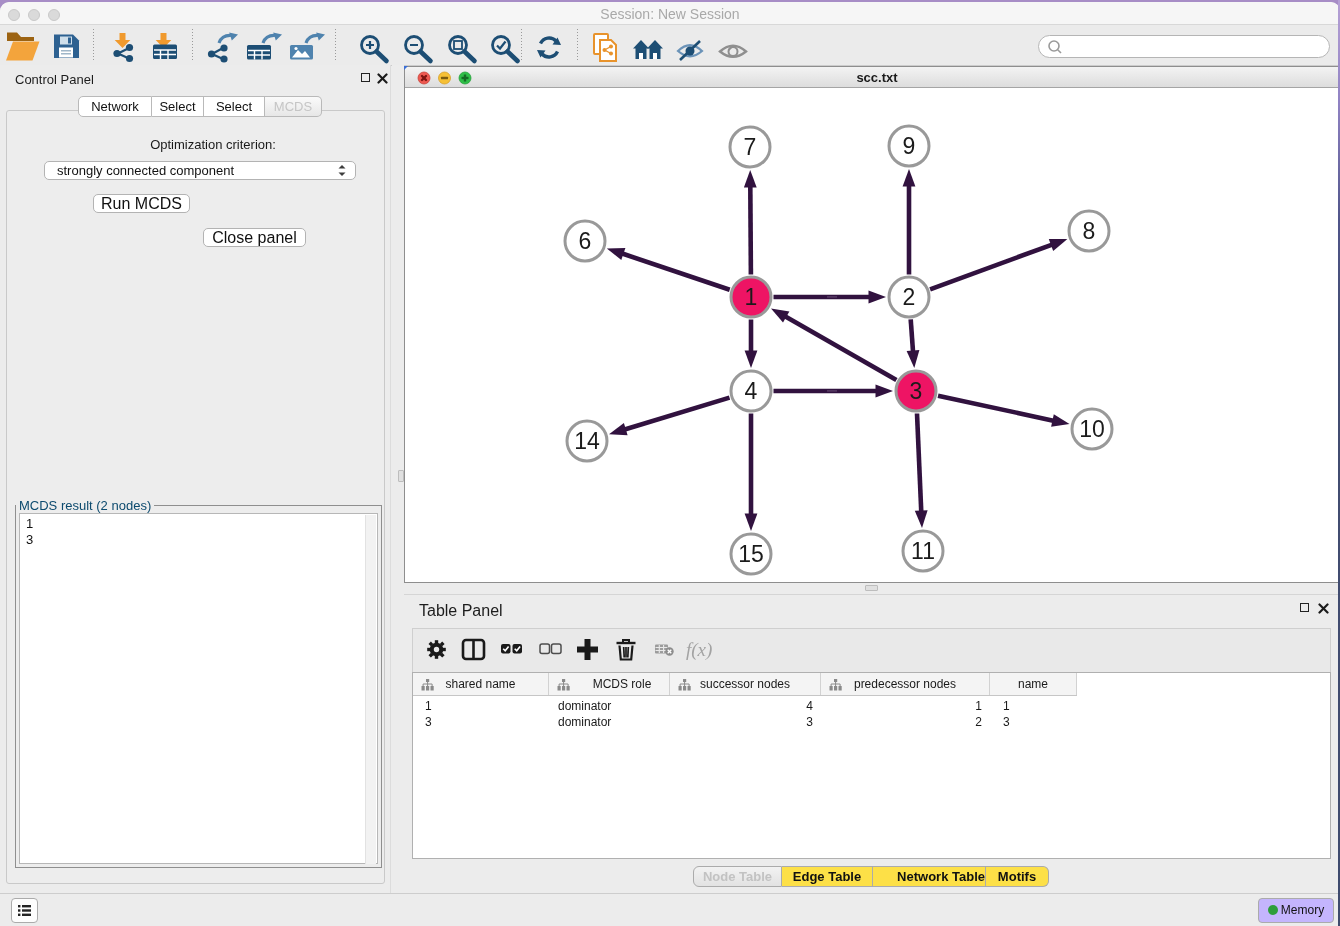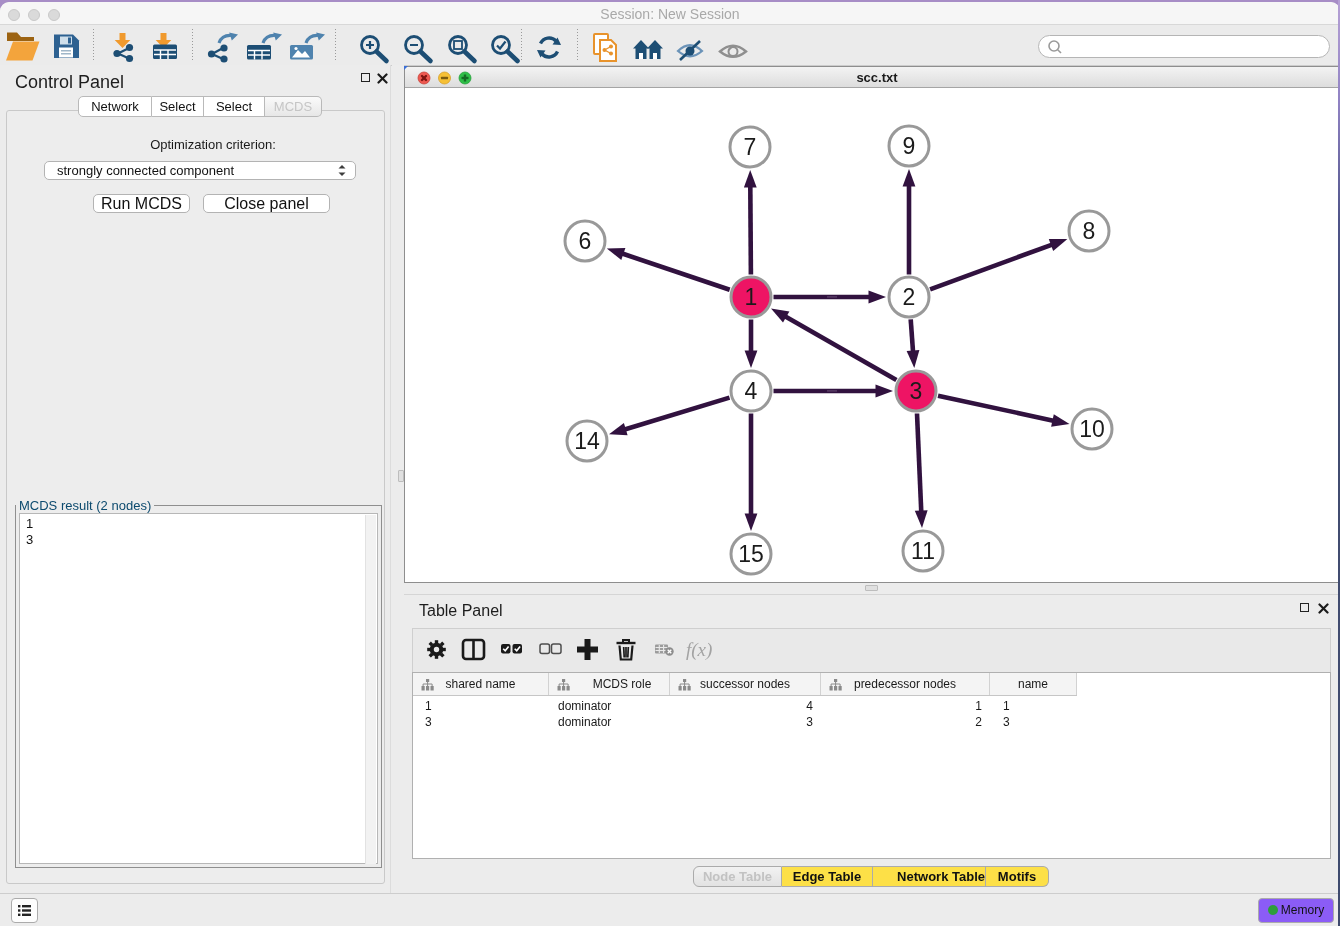--- a/index.html
+++ b/index.html
@@ -7,21 +7,21 @@
 body { font-family:"Liberation Sans", sans-serif; background:#a78dc6; }
 #win { position:absolute; left:0; top:2px; width:1340px; height:924px; background:#ececec; border-radius:9px 9px 0 0; overflow:hidden; }
 #titlebar { position:absolute; left:0; top:0; width:1340px; height:22px; background:#f6f6f6; border-radius:9px 9px 0 0; }
 .tl { position:absolute; top:7px; width:12px; height:12px; border-radius:50%; background:#dadada; border:1px solid #c8c8c8; }
 #title { position:absolute; top:4px; left:0; width:1340px; text-align:center; font-size:14px; color:#a9a9a9; }
 #toolbar { position:absolute; left:0; top:22px; width:1340px; height:42px; background:#ebebeb; border-top:1px solid #d8d8d8; border-bottom:1px solid #cccccc; }
 .sep { position:absolute; top:4px; height:33px; width:1px; background-image:repeating-linear-gradient(to bottom,#9a9a9a 0 1px,transparent 1px 3px); }
 #search { position:absolute; left:1038px; top:10px; width:292px; height:23px; background:#ffffff; border:1px solid #b5b5b5; border-radius:12px; }
 
 #cpanel { position:absolute; left:0; top:63px; width:391px; height:828px; background:#ececec; border-right:1px solid #dcdcdc; }
-#cp-title { position:absolute; left:15px; top:7px; font-size:18px; color:#1d1d1d; }
+#cp-title { position:absolute; left:15px; top:7px; font-size:13px; color:#1d1d1d; }
 #tabpane { position:absolute; left:6px; top:45px; width:379px; height:774px; background:#ededed; border:1px solid #c9c9c9; border-radius:3px; }
 .tab { position:absolute; top:31px; height:21px; line-height:20px; text-align:center; font-size:13px; color:#111; background:#ffffff; border:1px solid #b9b9b9; }
 #optlabel { position:absolute; left:0; top:72px; width:426px; text-align:center; font-size:13px; color:#1a1a1a; }
 #combo { position:absolute; left:44px; top:96px; width:312px; height:19px; background:#ffffff; border:1px solid #b3b3b3; border-radius:5px; font-size:13px; line-height:17px; padding-left:12px; color:#111; }
 .btn { position:absolute; top:129px; height:19px; background:#ffffff; border:1px solid #b3b3b3; border-radius:5px; font-size:16px; line-height:17px; text-align:center; color:#111; }
 #groupbox { position:absolute; left:15px; top:440px; width:367px; height:363px; border:1px solid #8f8f8f; }
 #grouplabel { position:absolute; left:0; top:-8px; background:#ededed; padding:0 3px; font-size:13px; color:#0c4a6e; }
 #resultarea { position:absolute; left:3px; top:7px; width:359px; height:351px; background:#ffffff; border:1px solid #b7b7b7; font-size:13px; line-height:16px; padding:2px 0 0 6px; color:#111; }
 #scrolltrack { position:absolute; right:1px; top:1px; width:11px; height:349px; background:#f2f2f2; border-left:1px solid #e2e2e2; }
 #vsplit { position:absolute; left:392px; top:63px; width:12px; height:828px; background:#ececec; }
@@ -39,21 +39,21 @@
 #ttoolbar { position:absolute; left:8px; top:33px; width:919px; height:44px; background:#e9e9e9; border:1px solid #cfcfcf; border-bottom:none; }
 #ttable { position:absolute; left:8px; top:77px; width:919px; height:187px; background:#ffffff; border:1px solid #b0b0b0; }
 #thead { position:absolute; left:0; top:0; width:664px; height:23px; background:#f4f4f4; border-bottom:1px solid #c6c6c6; }
 .hcell { position:absolute; top:0; height:22px; border-right:1px solid #d2d2d2; font-size:12px; color:#1a1a1a; text-align:center; line-height:22px; }
 .trow { position:absolute; font-size:12px; color:#1a1a1a; height:16px; line-height:16px; }
 .tabsrow { position:absolute; left:0; top:271px; width:936px; height:22px; }
 .btab { position:absolute; top:0; height:21px; line-height:20px; text-align:center; font-size:13px; font-weight:bold; background:#fde047; border:1px solid #ababab; color:#111; }
 
 #statusbar { position:absolute; left:0; top:891px; width:1340px; height:33px; background:#ececec; border-top:1px solid #cdcdcd; }
 #listbtn { position:absolute; left:11px; top:4px; width:27px; height:25px; background:#fdfdfd; border:1px solid #ababab; border-radius:4px; }
-#membtn { position:absolute; right:6px; top:4px; width:76px; height:25px; background:#8b5cf6; border:1px solid #ababab; border-radius:4px; font-size:12px; color:#111; text-align:center; line-height:23px; }
+#membtn { position:absolute; right:6px; top:4px; width:76px; height:25px; background:#c4b5fd; border:1px solid #ababab; border-radius:4px; font-size:12px; color:#111; text-align:center; line-height:23px; }
 #rightedge { position:absolute; right:0; top:0; width:2px; height:926px; background:linear-gradient(#b6a1d5 0,#9183c4 100px,#50558a 220px,#434d72 330px,#3e4a6d 926px); z-index:50; }
 </style>
 </head>
 <body>
 <div id="win">
   <div id="titlebar">
     <div class="tl" style="left:8px;"></div>
     <div class="tl" style="left:28px;"></div>
     <div class="tl" style="left:48px;"></div>
     <div id="title">Session: New Session</div>
@@ -205,21 +205,21 @@
     <div class="tab" style="left:204px; width:61px; border-left:none;">Select</div>
     <div class="tab" style="left:265px; width:57px; border-left:none; border-radius:0 5px 5px 0; background:linear-gradient(#fafafa,#e7e7e7); color:#c5c5c5;">MCDS</div>
     <div id="optlabel">Optimization criterion:</div>
     <div id="combo">strongly connected component
       <svg width="14" height="17" style="position:absolute; right:6px; top:0px;" viewBox="0 0 14 17">
           <path d="M3.5 6.5 L7 3 L10.5 6.5 Z" fill="#3d3d3d"></path>
           <path d="M3.5 10.5 L7 14 L10.5 10.5 Z" fill="#3d3d3d"></path>
         </svg>
     </div>
     <div class="btn" style="left:93px; width:97px;">Run MCDS</div>
-    <div class="btn" style="left:203px; width:127px;">Close panel</div>
+    <div class="btn" style="left:203px; width:103px;margin-top:34px;">Close panel</div>
     <div id="groupbox">
       <div id="grouplabel">MCDS result (2 nodes)</div>
       <div id="resultarea">1<br>3<div id="scrolltrack"></div></div>
     </div>
   </div>
   <div id="vsplit">
       <div id="vhandle"></div>
     </div>
   <div id="netwin">
       <div style="position:absolute; left:-1px; top:-1px; width:0; height:0; border-top:4px solid #3b6fd6; border-right:4px solid transparent; z-index:5;"></div>

